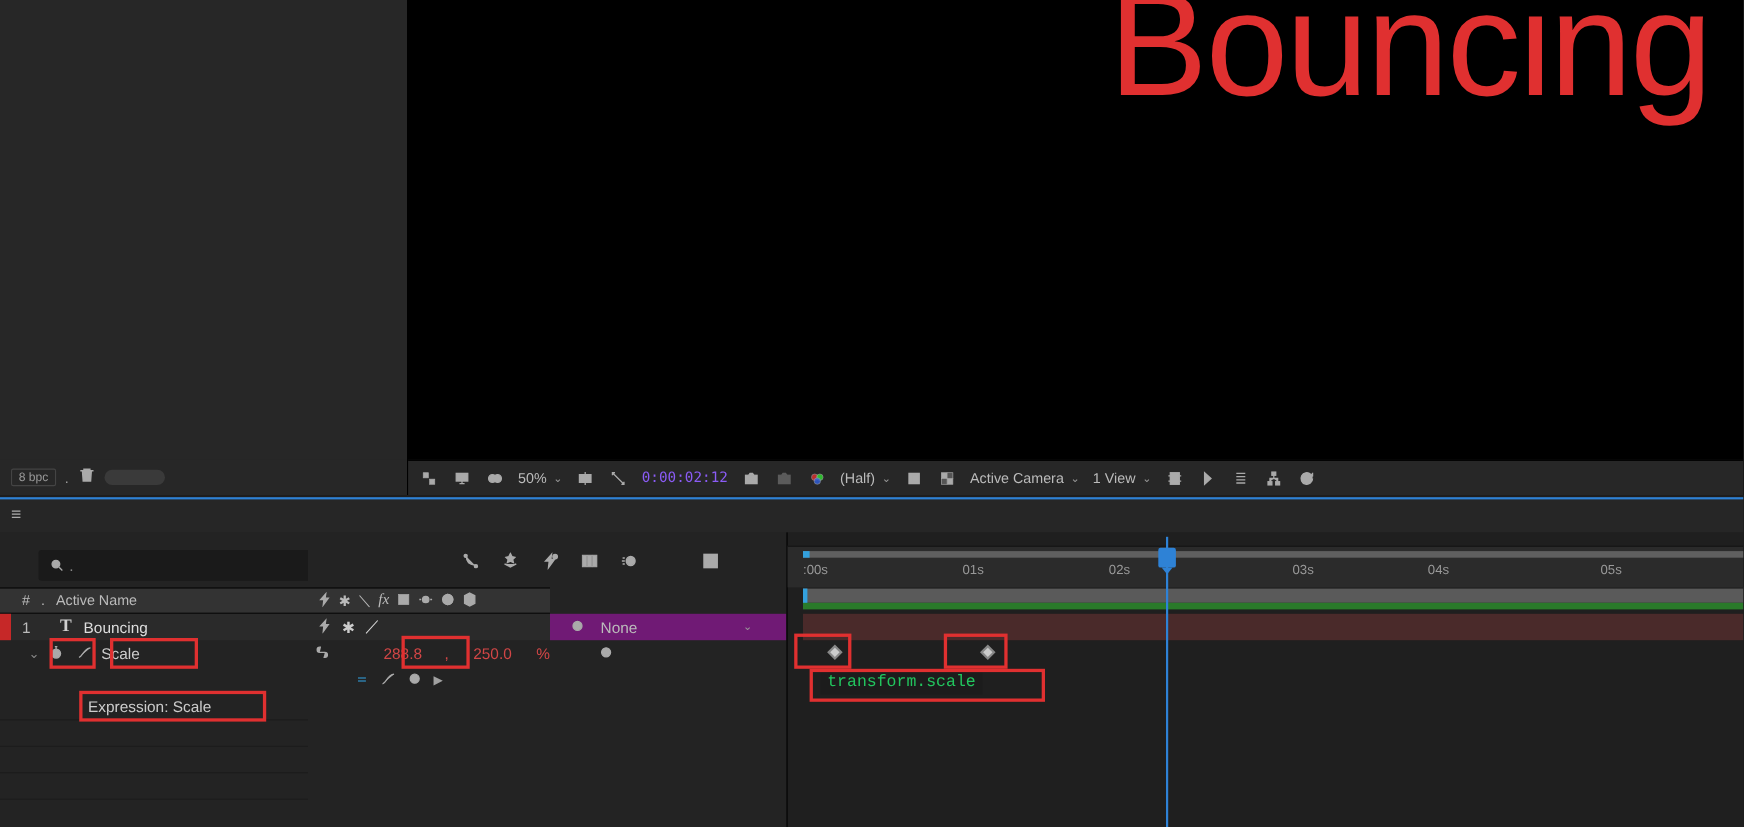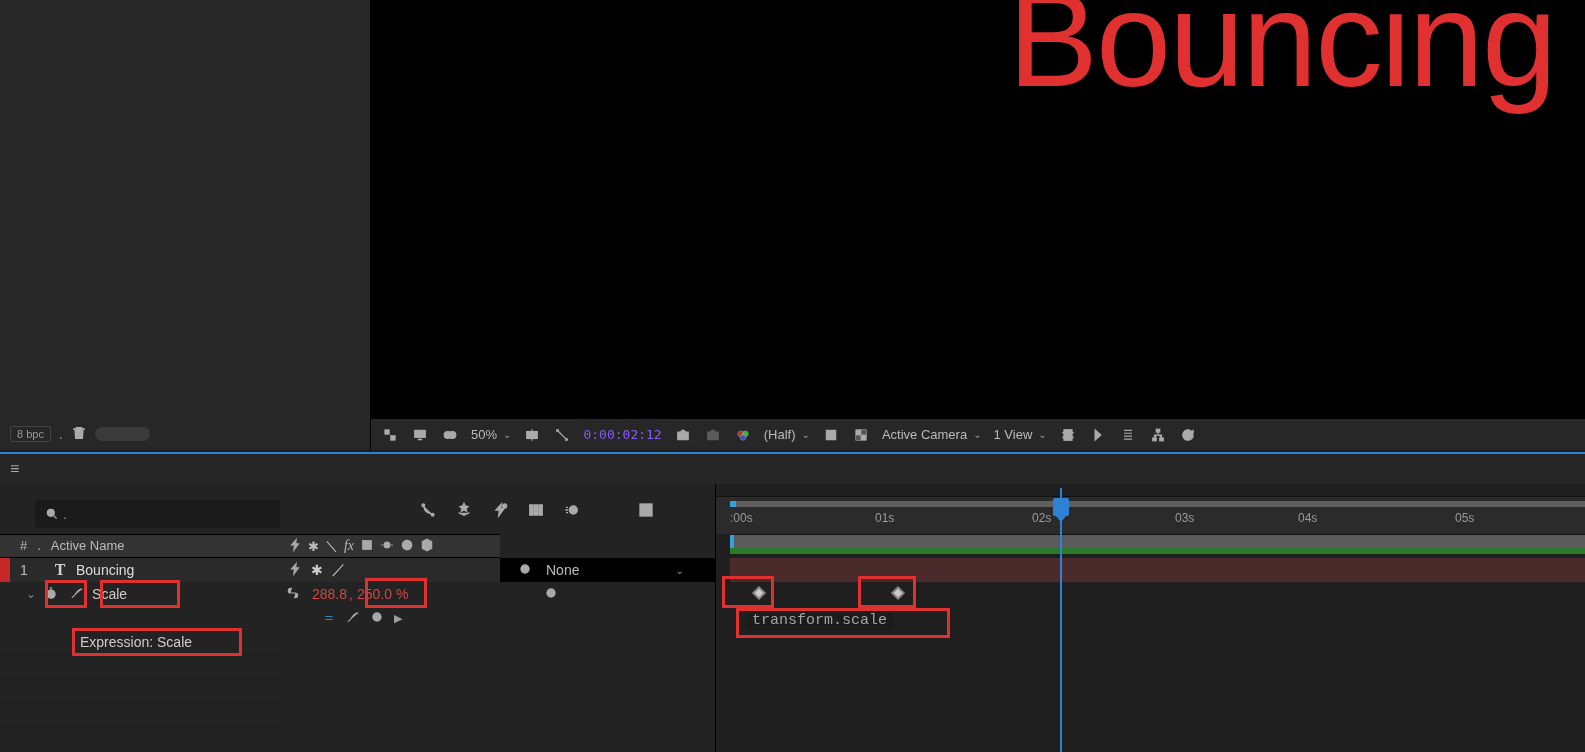--- a/index.html
+++ b/index.html
@@ -73,21 +73,21 @@
 .svg-ico-sm { width:14px; height:14px; fill:#aaa; stroke:#aaa; }
 
 .color-tab { width:10px; height:24px; background:#c62828; display:inline-block;}
 .layer-num { color:#bbb; width:16px; text-align:center;}
 .type-T { color:#d0d0d0; font-family: Georgia, serif; font-size:16px; font-weight:bold; width:16px; text-align:center;}
 .link-ico { color:#999; font-size:13px; }
 .scale-val-x { color:#d14646; font-size:14px;}
 .scale-val-y { color:#d14646; font-size:14px; margin-left:2px;}
 
 .none-sel { color:#bbb; display:flex; align-items:center; gap:8px; }
-.expr-text { font-family: 'Courier New', monospace; font-size:15px; color:#a3a3a3; background:#1c1c1c; padding:2px 6px; }
+.expr-text { font-family: 'Courier New', monospace; font-size:15px; color:#22c55e; background:#1c1c1c; padding:2px 6px; }
 
 .kf { position:absolute; width:10px; height:10px; background:#888; transform: rotate(45deg);}
 .kf .inner { position:absolute; left:2px; top:2px; width:6px; height:6px; background:#ccc;}
 
 .work-area-bar { position:absolute; left:14px; right:0; top:50px; height:14px; background:#5a5a5a; border-top:1px solid #111; }
 .work-area-bar::before{content:'';position:absolute;left:0;top:0;width:4px;height:14px;background:#33a1de;}
 .comp-bar { position:absolute; left:14px; right:0; top:64px; height:6px; background:#2a7a2a;}
 .layer-bar { position:absolute; left:14px; right:0; top:74px; height:24px; background:#4a2a2a;}
 
 .sm-btn { display:inline-flex; align-items:center; justify-content:center; width:18px; height:18px; }
@@ -322,21 +322,21 @@
       </div>
 
       <div class="layer-row row-top" style="background:#2a2a2a; gap:9px; padding-left:8px;">
         <span><svg class="svg-ico-sm" viewBox="0 0 24 24" fill="none" stroke="#aaa" stroke-width="2">
               <path d="M14 3l-8 9h5l-1 9 8-11h-5z"></path>
             </svg></span>
         <span style="font-size:14px;color:#ccc;">✱</span>
         <span style="color:#ddd;">／</span>
       </div>
 
-      <div class="layer-row row-scale" style="gap:2px; padding-left:6px;">
+      <div class="layer-row row-scale" style="gap:2px; padding-left:6px;justify-content:space-between;">
         <span class="link-ico"><svg class="svg-ico-sm" viewBox="0 0 24 24" fill="none" stroke="#999" stroke-width="2">
               <path d="M8 12a4 4 0 0 1 0-8h2M16 12a4 4 0 0 1 0 8h-2M8 12h8"></path>
             </svg></span>
         <span style="width:8px;"></span>
         <span class="scale-val-x">288.8</span>
         <span style="color:#d14646;">,</span>
         <span class="scale-val-y">250.0</span>
         <span class="scale-val-y">%</span>
       </div>
 
@@ -349,21 +349,21 @@
               <circle cx="12" cy="12" r="7"></circle>
               <circle cx="12" cy="12" r="2" fill="#aaa"></circle>
             </svg></span>
         <span style="font-size:11px;">▶</span>
       </div>
 
       <div class="hl" style="left:85px; top:94px; width:62px; height:30px;"></div>
     </div>
 
     <div class="tl-parent">
-      <div class="layer-row row-top" style="background:#000000; padding-left:18px;">
+      <div class="layer-row row-top" style="background:#701a75; padding-left:18px;">
         <span><svg class="svg-ico-sm" viewBox="0 0 24 24" fill="none" stroke="#aaa" stroke-width="2">
               <circle cx="12" cy="12" r="7"></circle>
               <circle cx="12" cy="12" r="2" fill="#aaa"></circle>
             </svg></span>
         <span style="width:14px;"></span>
         <span class="none-sel">
             <span>None</span>
             <span style="width:80px;"></span>
             <span class="caret">⌄</span>
           </span>
@@ -405,21 +405,21 @@
             <path d="M6 16c4 0 5-8 12-9"></path>
           </svg></span>
     </div>
 
     <div class="tl-graph">
       <div class="ruler">
         <div class="ruler-active"></div>
         <div class="ticks" id="ticks">
             <span class="tick" style="left: 0px;">:00s</span>
             <span class="tick" style="left: 145px;">01s</span>
-            <span class="tick" style="left: 302px;">02s</span>
+            <span class="tick" style="left: 278px;">02s</span>
             <span class="tick" style="left: 435px; margin-left: 10px;">03s</span>
             <span class="tick" style="left: 568px;">04s</span>
             <span class="tick" style="left: 725px;">05s</span>
           </div>
       </div>
       <div class="work-area-bar"></div>
       <div class="comp-bar"></div>
       <div class="layer-bar"></div>
 
       <div id="kf-row" style="position:absolute; left:0; right:0; top:102px; height:20px;">

